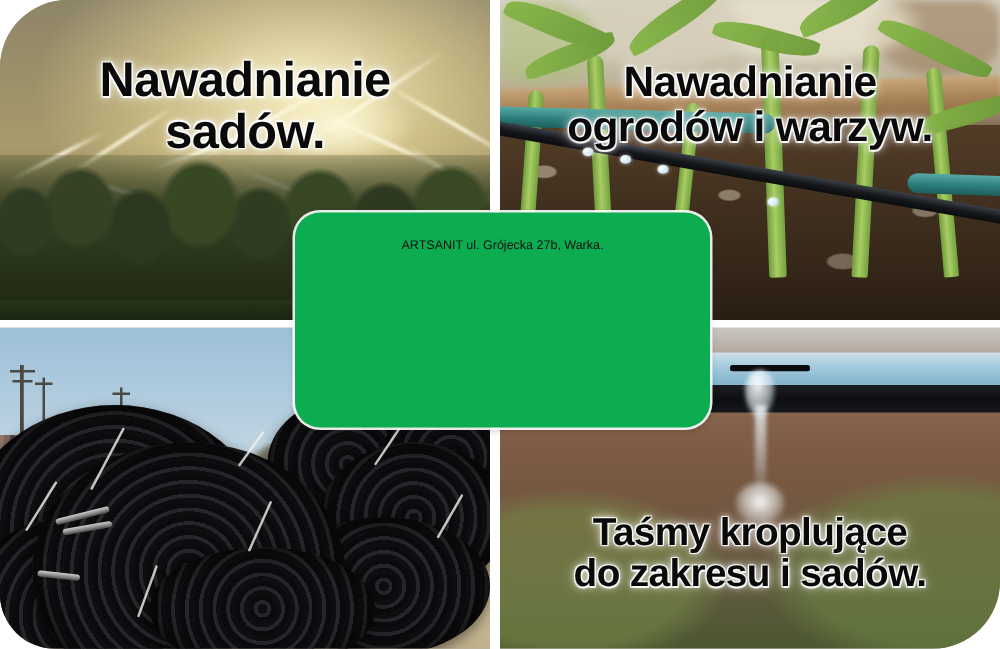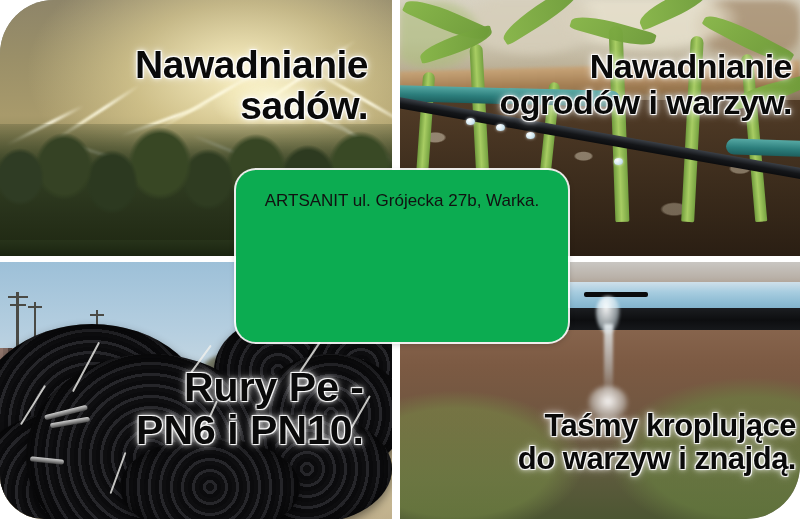--- a/index.html
+++ b/index.html
@@ -263,21 +263,21 @@
   .br-splash{
     position:absolute; left:188px; top:124px; width:40px; height:34px;
     background:radial-gradient(ellipse at 50% 45%, rgba(255,255,255,.95), rgba(235,240,242,.45) 55%, rgba(235,240,242,0) 80%);
     border-radius:50%;
     filter:blur(2px);
   }
 
   
   .cap{
     position:absolute;
-    text-align:right;
+    text-align:center;
     line-height:1.06;
     font-weight:700;
     color:#0a0a0a;
     letter-spacing:-.5px;
     white-space:pre-line;
     text-shadow:
       0 0 2px rgba(255,255,255,.95),
       0 0 5px rgba(255,255,255,.9),
       0 0 10px rgba(255,255,255,.75),
       1px 1px 0 rgba(255,255,255,.85),
@@ -303,21 +303,21 @@
   .callout p{
     color:#111;
     font-size:12.6px;
     line-height:1.34;
     text-align:center;
     white-space:pre-line;
     font-weight:400;
   }
   .callout .addr{
     margin-top:9px;
-    font-size:17px;
+    font-size:10px;
     text-align:center;
     color:#111;
   }
 
   
   .divider-v{
     position:absolute; left:392px; top:0; width:8px; height:519px;
     background:#ffffff; z-index:6;
   }
   .divider-h{
@@ -432,23 +432,21 @@
 
   <div class="divider-v"></div>
   <div class="divider-h"></div>
 
   <div class="cap cap-tl" style="z-index:7">Nawadnianie
 sadów.</div>
 
   <div class="cap cap-tr" style="z-index:7">Nawadnianie
 ogrodów i warzyw.</div>
 
-  <div class="cap cap-bl" style="z-index:7">Rury Pe -
-PN6 i PN10.</div>
 
   <div class="cap cap-br" style="z-index:7">Taśmy kroplujące
-do warzyw i znajdą.</div>
+do zakresu i sadów.</div>
 
   <div class="callout">
     <div class="addr">ARTSANIT ul. Grójecka 27b, Warka.</div>
   </div>
 
 </div>
 
 </body></html>

